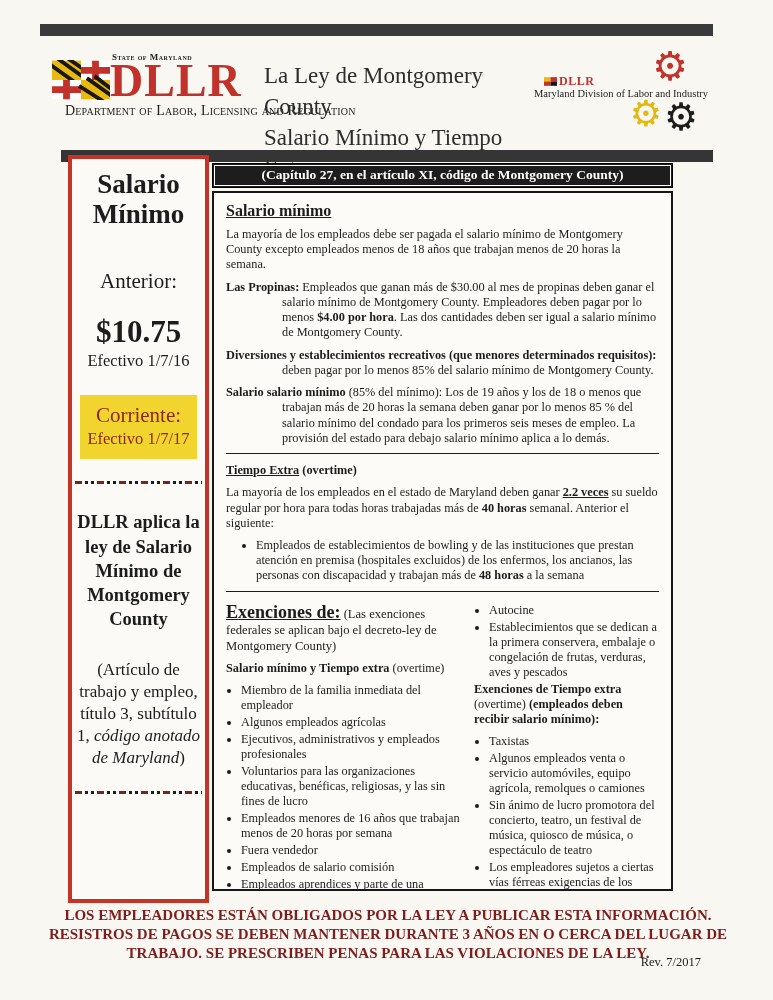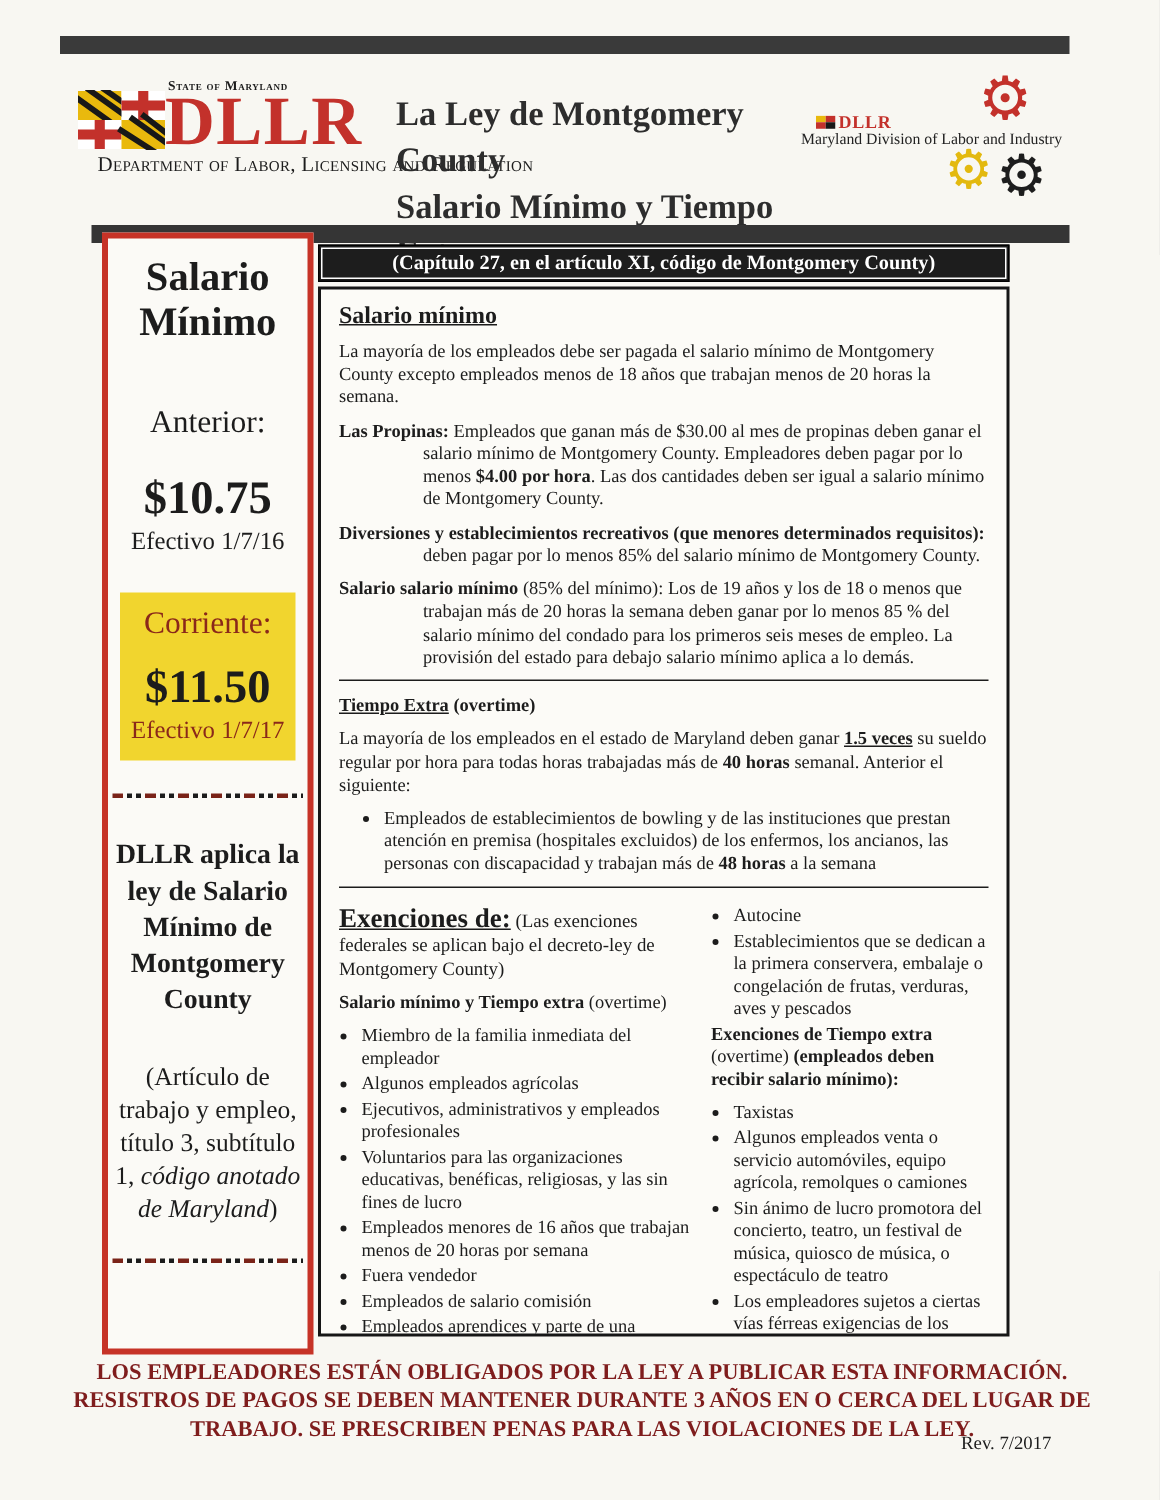--- a/index.html
+++ b/index.html
@@ -11,21 +11,21 @@
   .mid-rule{position:absolute;left:61px;top:150px;width:652px;height:12px;background:#353535;}
 
   
   .header{position:absolute;left:52px;top:52px;width:664px;height:86px;display:flex;align-items:flex-start;}
   .logo-left{width:198px;flex:none;}
   .logo-left .row{display:flex;align-items:flex-end;}
   .state-line{font-size:9px;font-weight:bold;letter-spacing:.5px;font-variant:small-caps;margin-left:2px;}
   .dllr-big{font-size:46px;font-weight:bold;color:#c3312b;line-height:.82;letter-spacing:1px;}
   .dept-line{font-size:14px;font-weight:normal;font-variant:small-caps;letter-spacing:.2px;margin-top:3px;white-space:nowrap;margin-left:13px;}
   .title-block{flex:1;text-align:left;padding-left:14px;padding-top:8px;}
-  .title-line{font-size:23px;font-weight:bold;color:#2d2d2d;line-height:1.35;}
+  .title-line{font-size:23px;font-weight:normal;color:#2d2d2d;line-height:1.35;}
   .logo-right{position:relative;width:190px;flex:none;height:86px;font-family:"Liberation Serif",serif;}
   .gear{position:absolute;line-height:1;font-family:"DejaVu Sans",sans-serif;}
   .gear-red{top:-6px;right:28px;font-size:40px;color:#c3312b;}
   .gear-yellow{top:44px;right:54px;font-size:36px;color:#e3b90f;}
   .gear-flag{top:46px;right:18px;font-size:38px;color:#1d1d1d;}
   .mini-row{position:absolute;top:22px;left:18px;display:flex;align-items:center;gap:2px;}
   .mini-dllr{font-size:12px;font-weight:bold;color:#c3312b;letter-spacing:.5px;}
   .division-line{position:absolute;top:36px;left:0;width:190px;font-size:10.5px;color:#222;text-align:center;}
 
   
@@ -127,21 +127,20 @@
 
   <div class="mid-rule"></div>
 
   <div class="sidebar">
     <div class="sb-title">Salario Mínimo</div>
     <div class="sb-anterior">Anterior:</div>
     <div class="sb-amount">$10.75</div>
     <div class="sb-effective">Efectivo 1/7/16</div>
     <div class="sb-current-box">
       <div class="sb-current-label">Corriente:</div>
-      <div class="sb-current-amount">$11.50</div>
       <div class="sb-current-effective">Efectivo 1/7/17</div>
     </div>
     <div class="sb-divider"></div>
     <div class="sb-note">DLLR aplica la ley de Salario Mínimo de Montgomery County</div>
     <div class="sb-citation"><span>(Artículo de trabajo y empleo, título 3, subtítulo 1, </span><span class="i">código anotado de Maryland</span><span>)</span></div>
     <div class="sb-divider"></div>
   </div>
 
   <div class="main-col">
     <div class="chapter-bar">(Capítulo 27, en el artículo XI, código de Montgomery County)</div>
@@ -149,21 +148,21 @@
 
       <div class="sec-head">Salario mínimo</div>
       <p>La mayoría de los empleados debe ser pagada el salario mínimo de Montgomery County  excepto empleados menos de 18 años que trabajan menos de 20 horas la semana.</p>
       <p class="hang"><span class="b">Las Propinas:</span><span> Empleados que ganan más de $30.00 al mes de propinas deben ganar el salario mínimo de Montgomery County. Empleadores deben pagar por lo menos </span><span class="b">$4.00 por hora</span><span>. Las dos cantidades deben ser igual a salario mínimo de Montgomery County.</span></p>
       <p class="hang"><span class="b">Diversiones y establecimientos recreativos (que menores  determinados requisitos):</span><span> deben pagar por lo menos 85% del salario mínimo de Montgomery County.</span></p>
       <p class="hang"><span class="b">Salario salario mínimo</span><span> (85% del mínimo): Los de 19 años y los de 18 o menos que trabajan más de 20 horas la semana deben ganar por lo menos 85 % del salario mínimo del condado para los primeros seis meses de empleo. La provisión del estado para debajo salario mínimo aplica a lo demás.</span></p>
 
       <hr class="rule">
 
       <p class="te-head"><span class="b u">Tiempo Extra</span><span class="b"> (overtime)</span></p>
-      <p><span>La mayoría de los empleados en el estado de Maryland deben ganar </span><span class="b u">1.5 veces</span><span> su sueldo   regular por hora para todas horas trabajadas más de </span><span class="b">40 horas</span><span> semanal. Anterior el siguiente:</span></p>
+      <p><span>La mayoría de los empleados en el estado de Maryland deben ganar </span><span class="b u">2.2 veces</span><span> su sueldo   regular por hora para todas horas trabajadas más de </span><span class="b">40 horas</span><span> semanal. Anterior el siguiente:</span></p>
       <ul class="ot-list">
           <li><span>Empleados de establecimientos de bowling y de las instituciones que prestan atención en premisa (hospitales excluidos) de los enfermos, los ancianos, las personas con discapacidad y trabajan más de </span><span class="b">48 horas</span><span> a la semana</span></li>
         </ul>
 
       <hr class="rule">
 
       <div class="exen-cols">
         <div class="exen-left">
           <p class="exen-sub"><span class="exen-head-label">Exenciones de:</span><span class="exen-head-note"> (Las exenciones federales se aplican bajo el decreto-ley de Montgomery County)</span></p>
           <p class="exen-sub"><span class="b">Salario mínimo y Tiempo extra</span><span> (overtime)</span></p>

